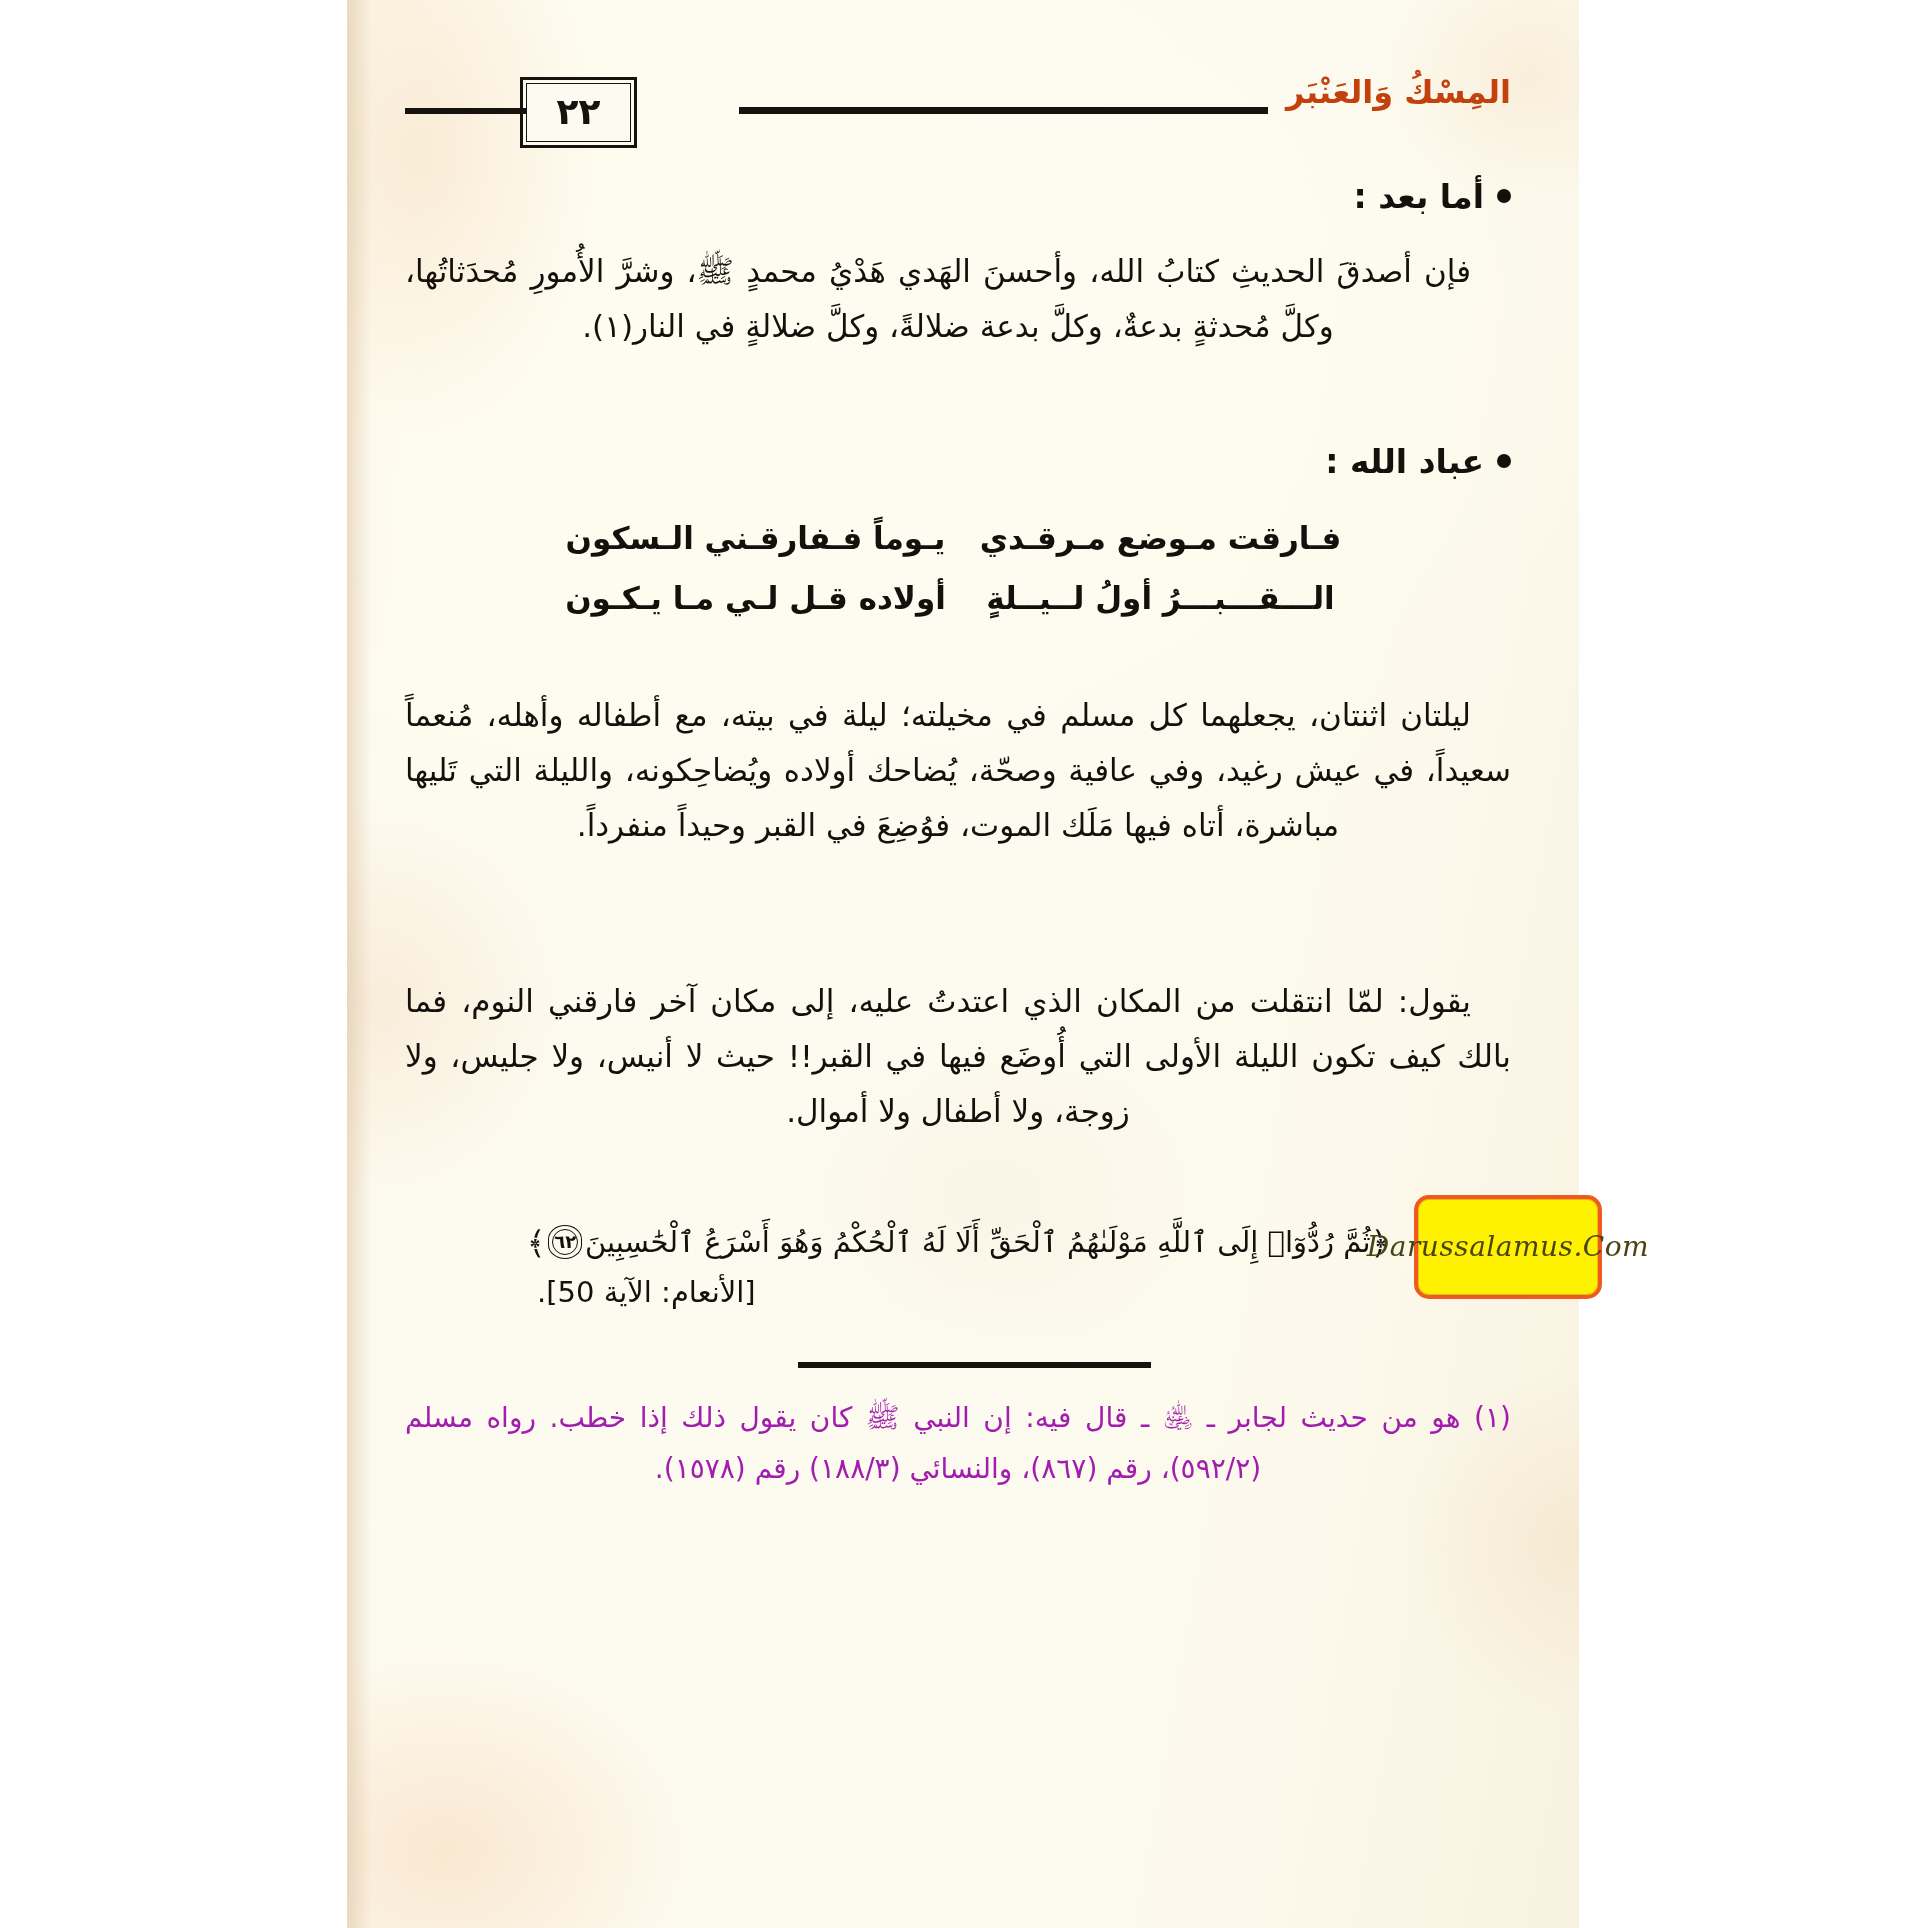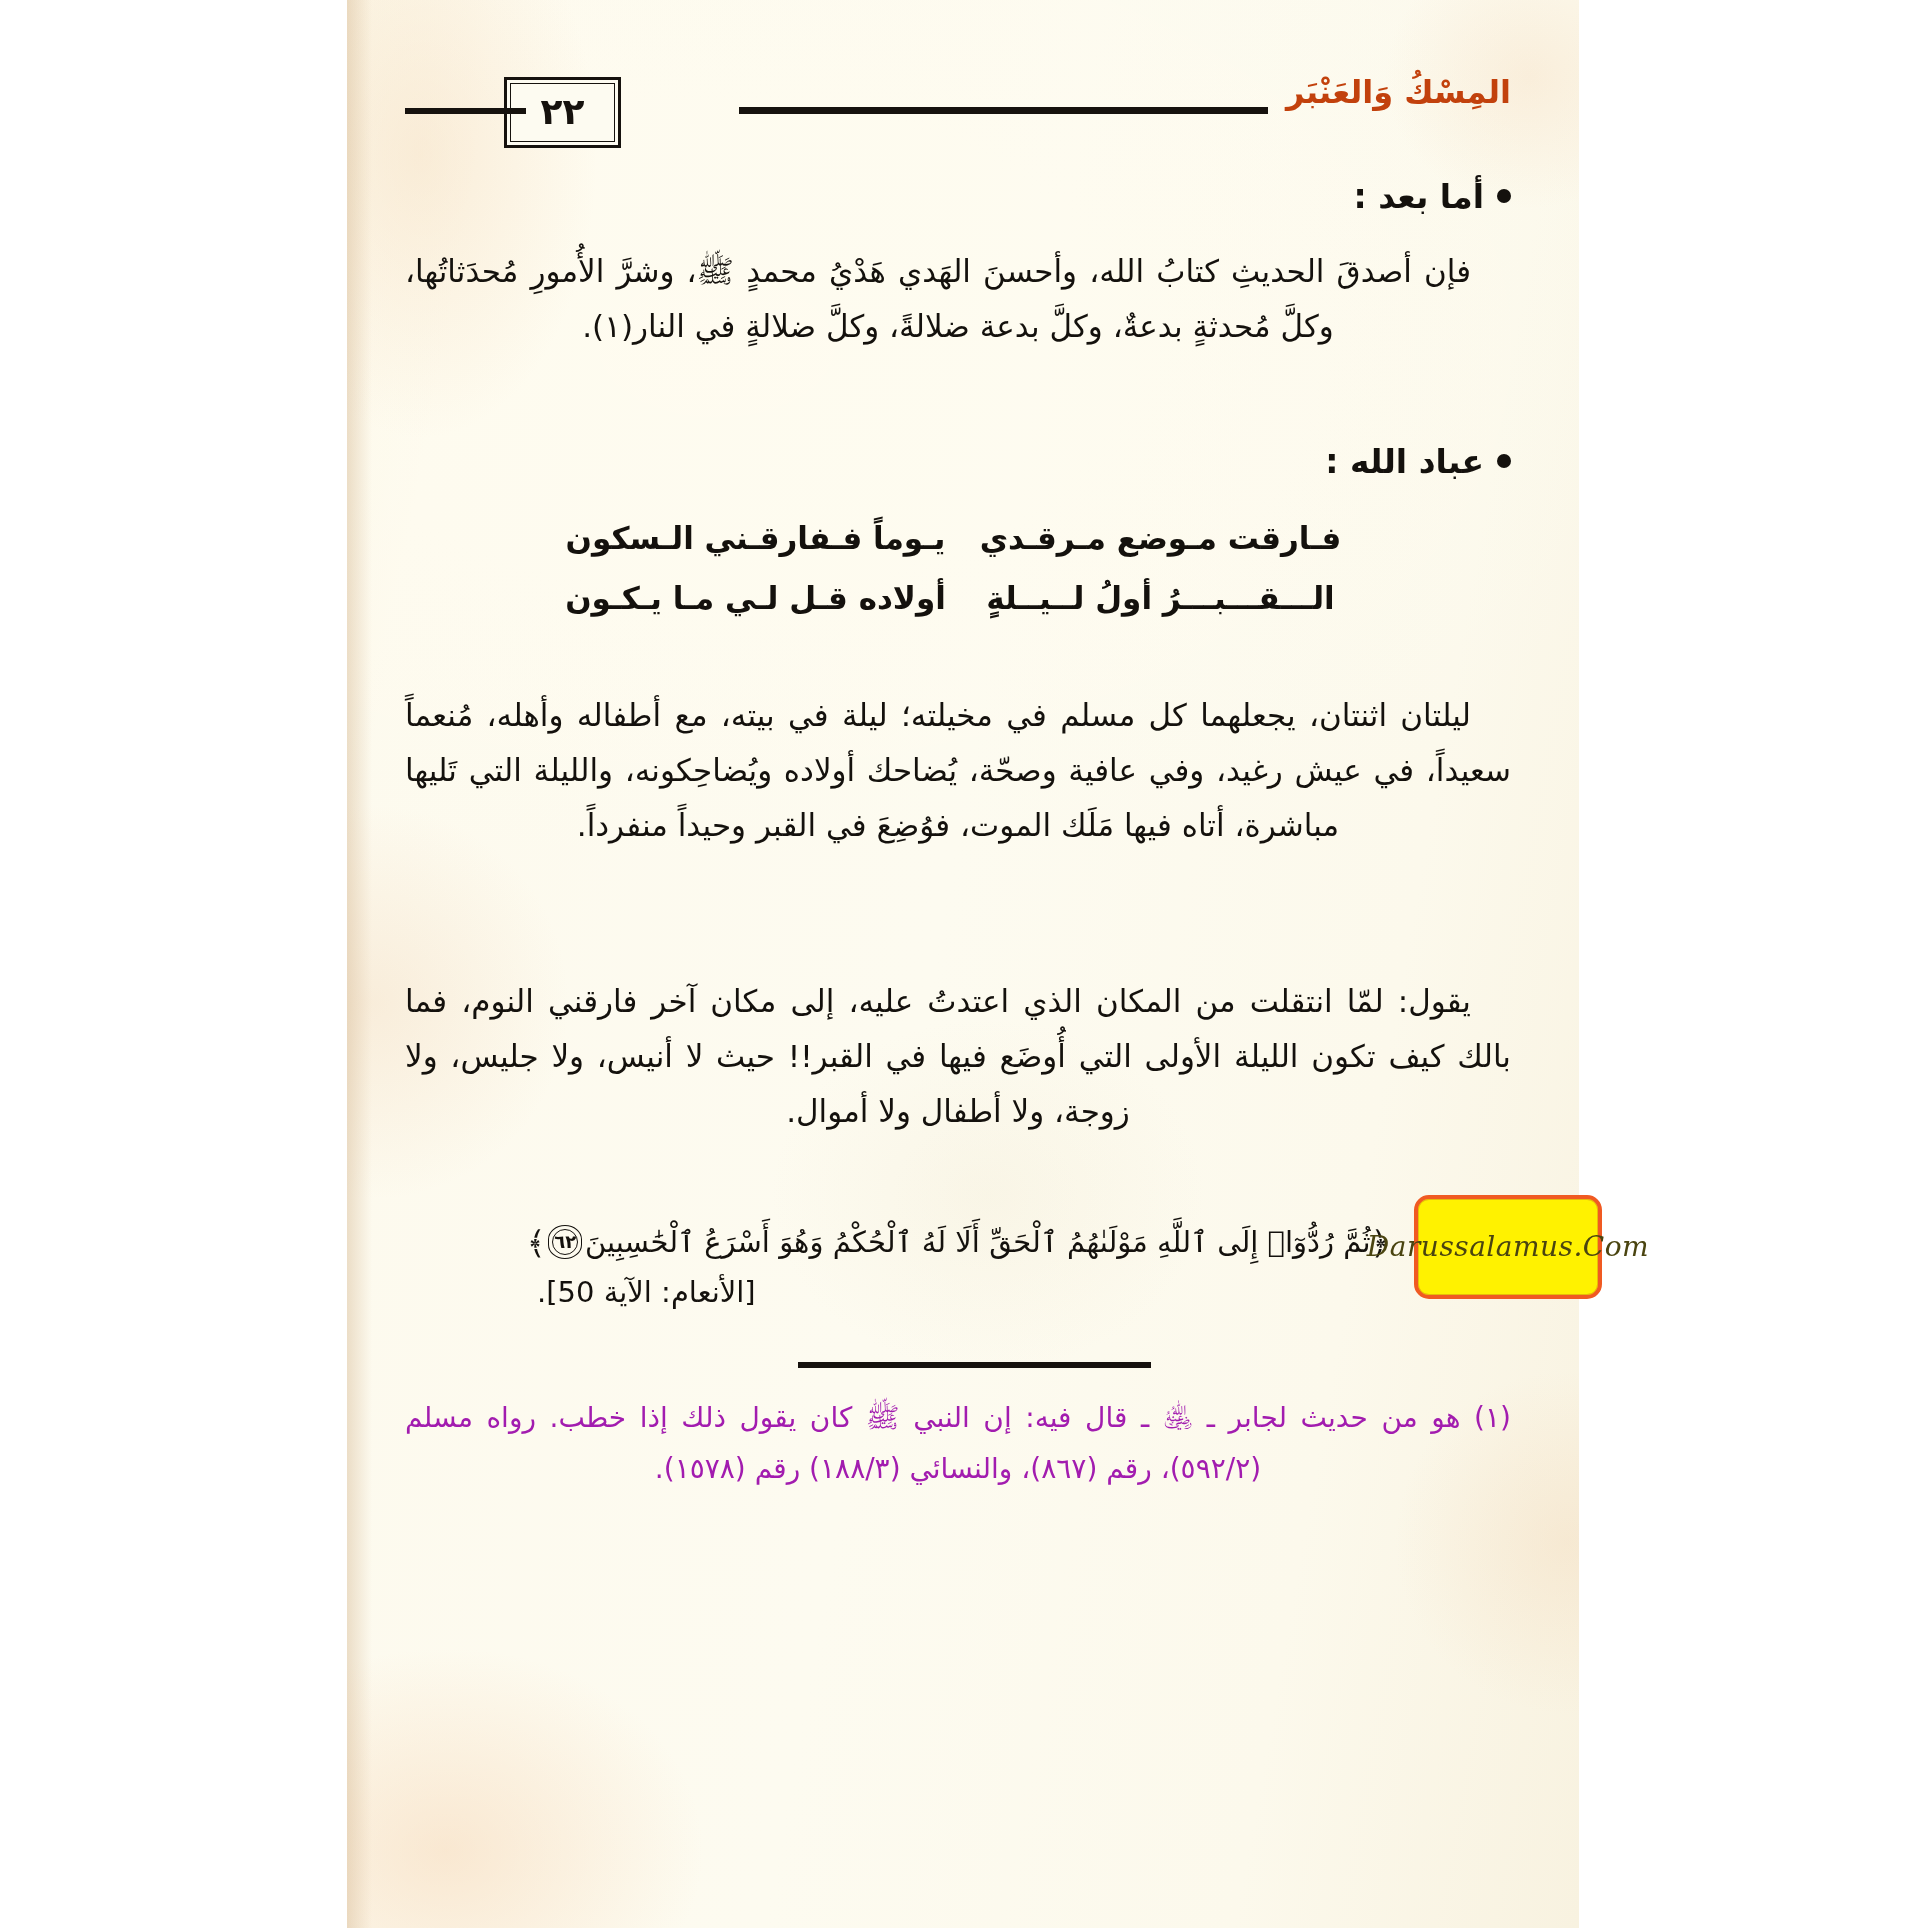--- a/index.html
+++ b/index.html
@@ -95,21 +95,21 @@
     font-family: "DejaVu Sans", "Liberation Sans", sans-serif;
     font-size: 32px;
     font-weight: 700;
     color: #c2410c;
     letter-spacing: -0.9px;
     white-space: nowrap;
     direction: rtl;
   }
   .pagenum-box {
     position: absolute;
-    left: 99px;
+    left: 115px;
     top: 9.4px;
     width: 117px;
     height: 71px;
     border: 3.8px solid #16120e;
     background: #fdfbf1;
     box-sizing: border-box;
     padding: 3px;
   }
   .pagenum-inner {
     width: 100%;

